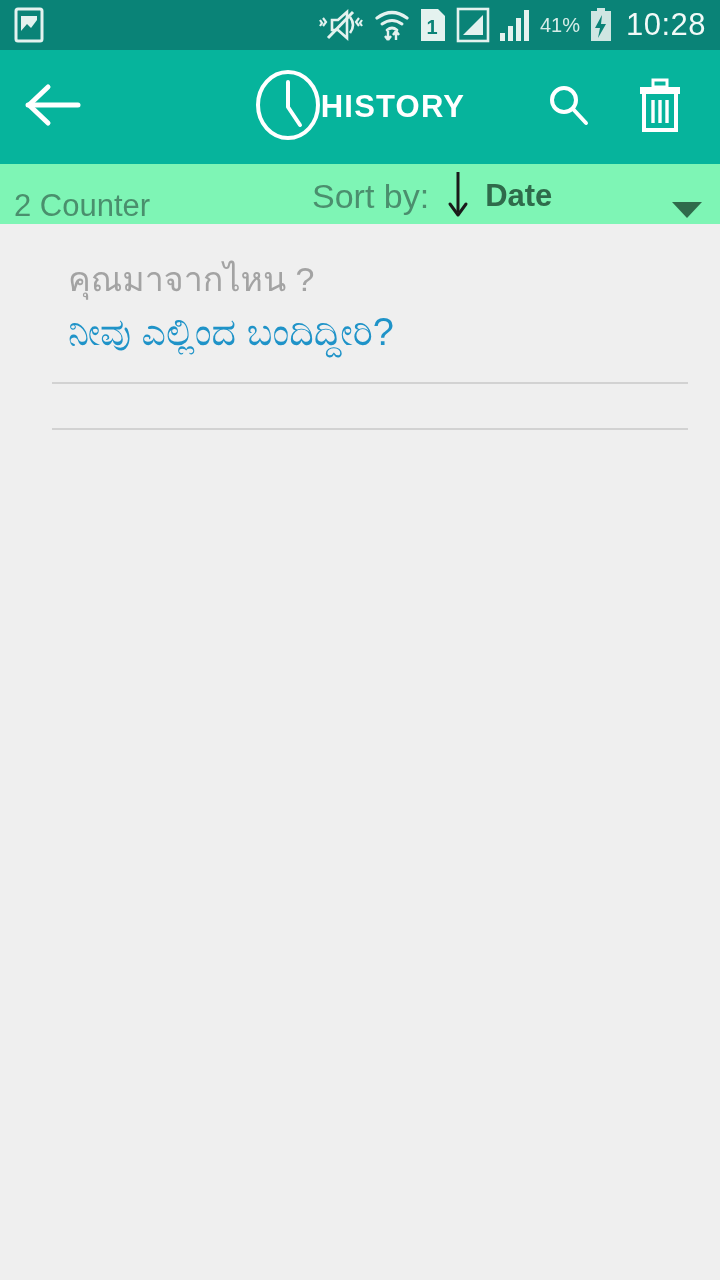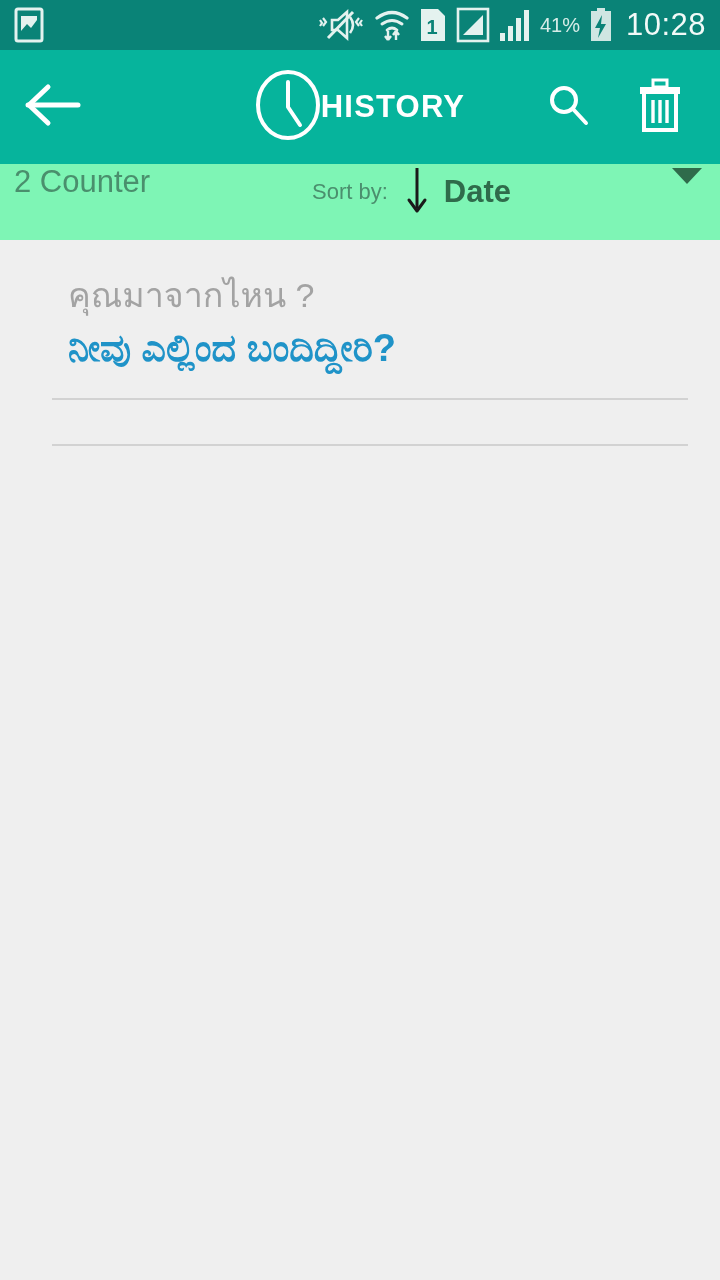--- a/index.html
+++ b/index.html
@@ -41,43 +41,43 @@
     pointer-events:none;
   }
   .tb-center .title {
     color:#ffffff; font-size:31px; font-weight:bold; letter-spacing:1.2px;
   }
   .tb-right { margin-left:auto; display:flex; align-items:center; gap:36px; margin-right:32px; z-index:2; }
   .tb-btn { width:56px; height:56px; display:flex; align-items:center; justify-content:center; }
 
   
   .sortbar {
-    height:76px; background:#7ef5b5;
-    display:flex; align-items:flex-start; position:relative;
+    height:60px; background:#7ef5b5;
+    display:flex; align-items:flex-end; position:relative;
   }
   .counter {
     margin-left:14px; color:#4a8f6d; font-size:31px;
   }
   .sort-group {
     position:absolute; left:312px; display:flex; align-items:center;
   }
-  .sort-label { color:#4b8f6e; font-size:22px; }
+  .sort-label { color:#4b8f6e; font-size:34px; }
   .sort-arrow { margin:0 14px 0 16px; }
   .sort-value { color:#2f6b4b; font-size:31px; font-weight:bold; }
   .sort-caret { margin-left:auto; margin-right:16px; }
 
   
   .list { padding-top:16px;padding-left:20px; }
   .item { padding:18px 0 0 0; }
   .item .src {
     color:#a3a3a3; font-size:34px; line-height:1.25;
     padding:0 34px 8px 48px;
   }
   .item .dst {
-    color:#1f93c8; font-size:38px; font-weight:bold; line-height:1.25;
+    color:#1f93c8; font-size:38px; font-weight:normal; line-height:1.25;
     padding:0 34px 0 48px;
   }
   .divider {
     height:2px; background:#d2d2d2;
     margin:26px 32px 0 32px;
   }
 </style>
 </head>
 <body>
 

